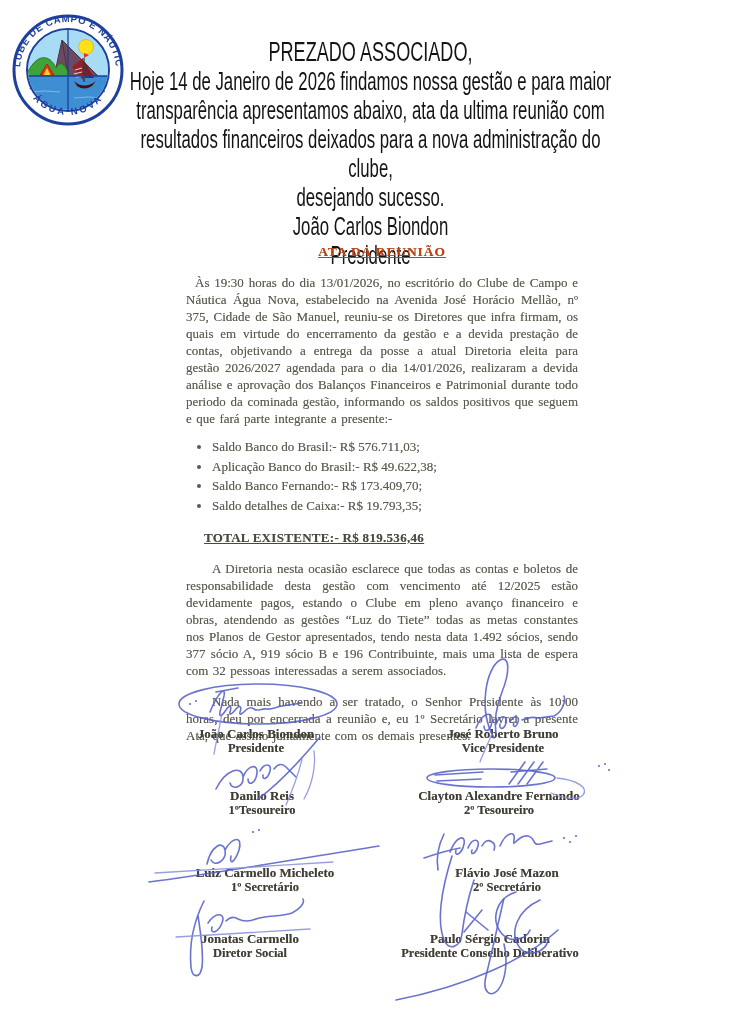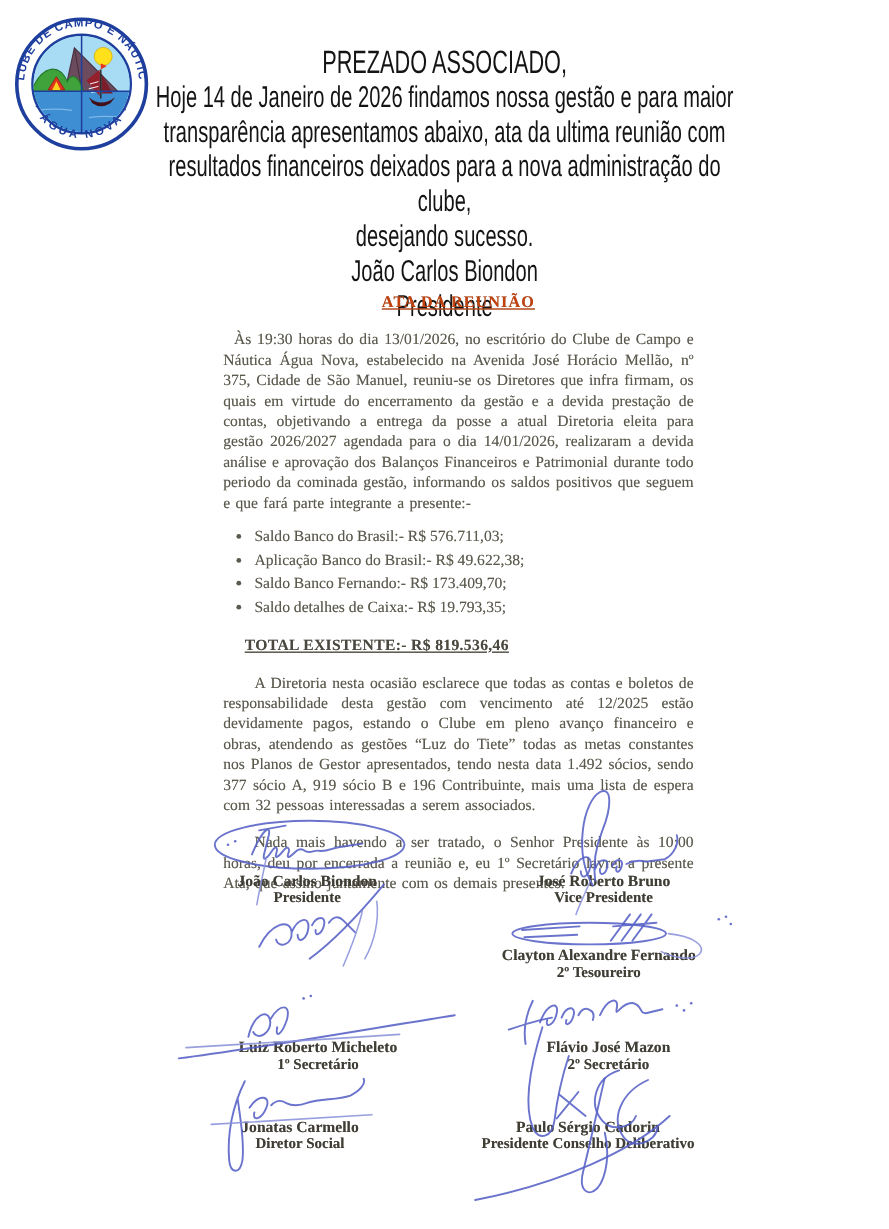--- a/index.html
+++ b/index.html
@@ -162,26 +162,30 @@
   </svg>
 
   <div class="sig-block" style="left:166px;top:726px;width:180px">
     <div class="sig-name">João Carlos Biondon</div>
     <div class="sig-role">Presidente</div>
   </div>
   <div class="sig-block" style="left:413px;top:726px;width:180px">
     <div class="sig-name">José Roberto Bruno</div>
     <div class="sig-role">Vice Presidente</div>
   </div>
+  <div class="sig-block" style="left:172px;top:788px;width:180px">
+    <div class="sig-name">Danilo Reis</div>
+    <div class="sig-role">1ºTesoureiro</div>
+  </div>
   <div class="sig-block" style="left:389px;top:788px;width:220px">
     <div class="sig-name">Clayton Alexandre Fernando</div>
     <div class="sig-role">2º Tesoureiro</div>
   </div>
   <div class="sig-block" style="left:155px;top:865px;width:220px">
-    <div class="sig-name">Luiz Roberto Micheleto</div>
+    <div class="sig-name">Luiz Carmello Micheleto</div>
     <div class="sig-role">1º Secretário</div>
   </div>
   <div class="sig-block" style="left:407px;top:865px;width:200px">
     <div class="sig-name">Flávio José Mazon</div>
     <div class="sig-role">2º Secretário</div>
   </div>
   <div class="sig-block" style="left:370px;top:931px;width:240px">
     <div class="sig-name">Paulo Sérgio Cadorin</div>
     <div class="sig-role">Presidente Conselho Deliberativo</div>
   </div>

